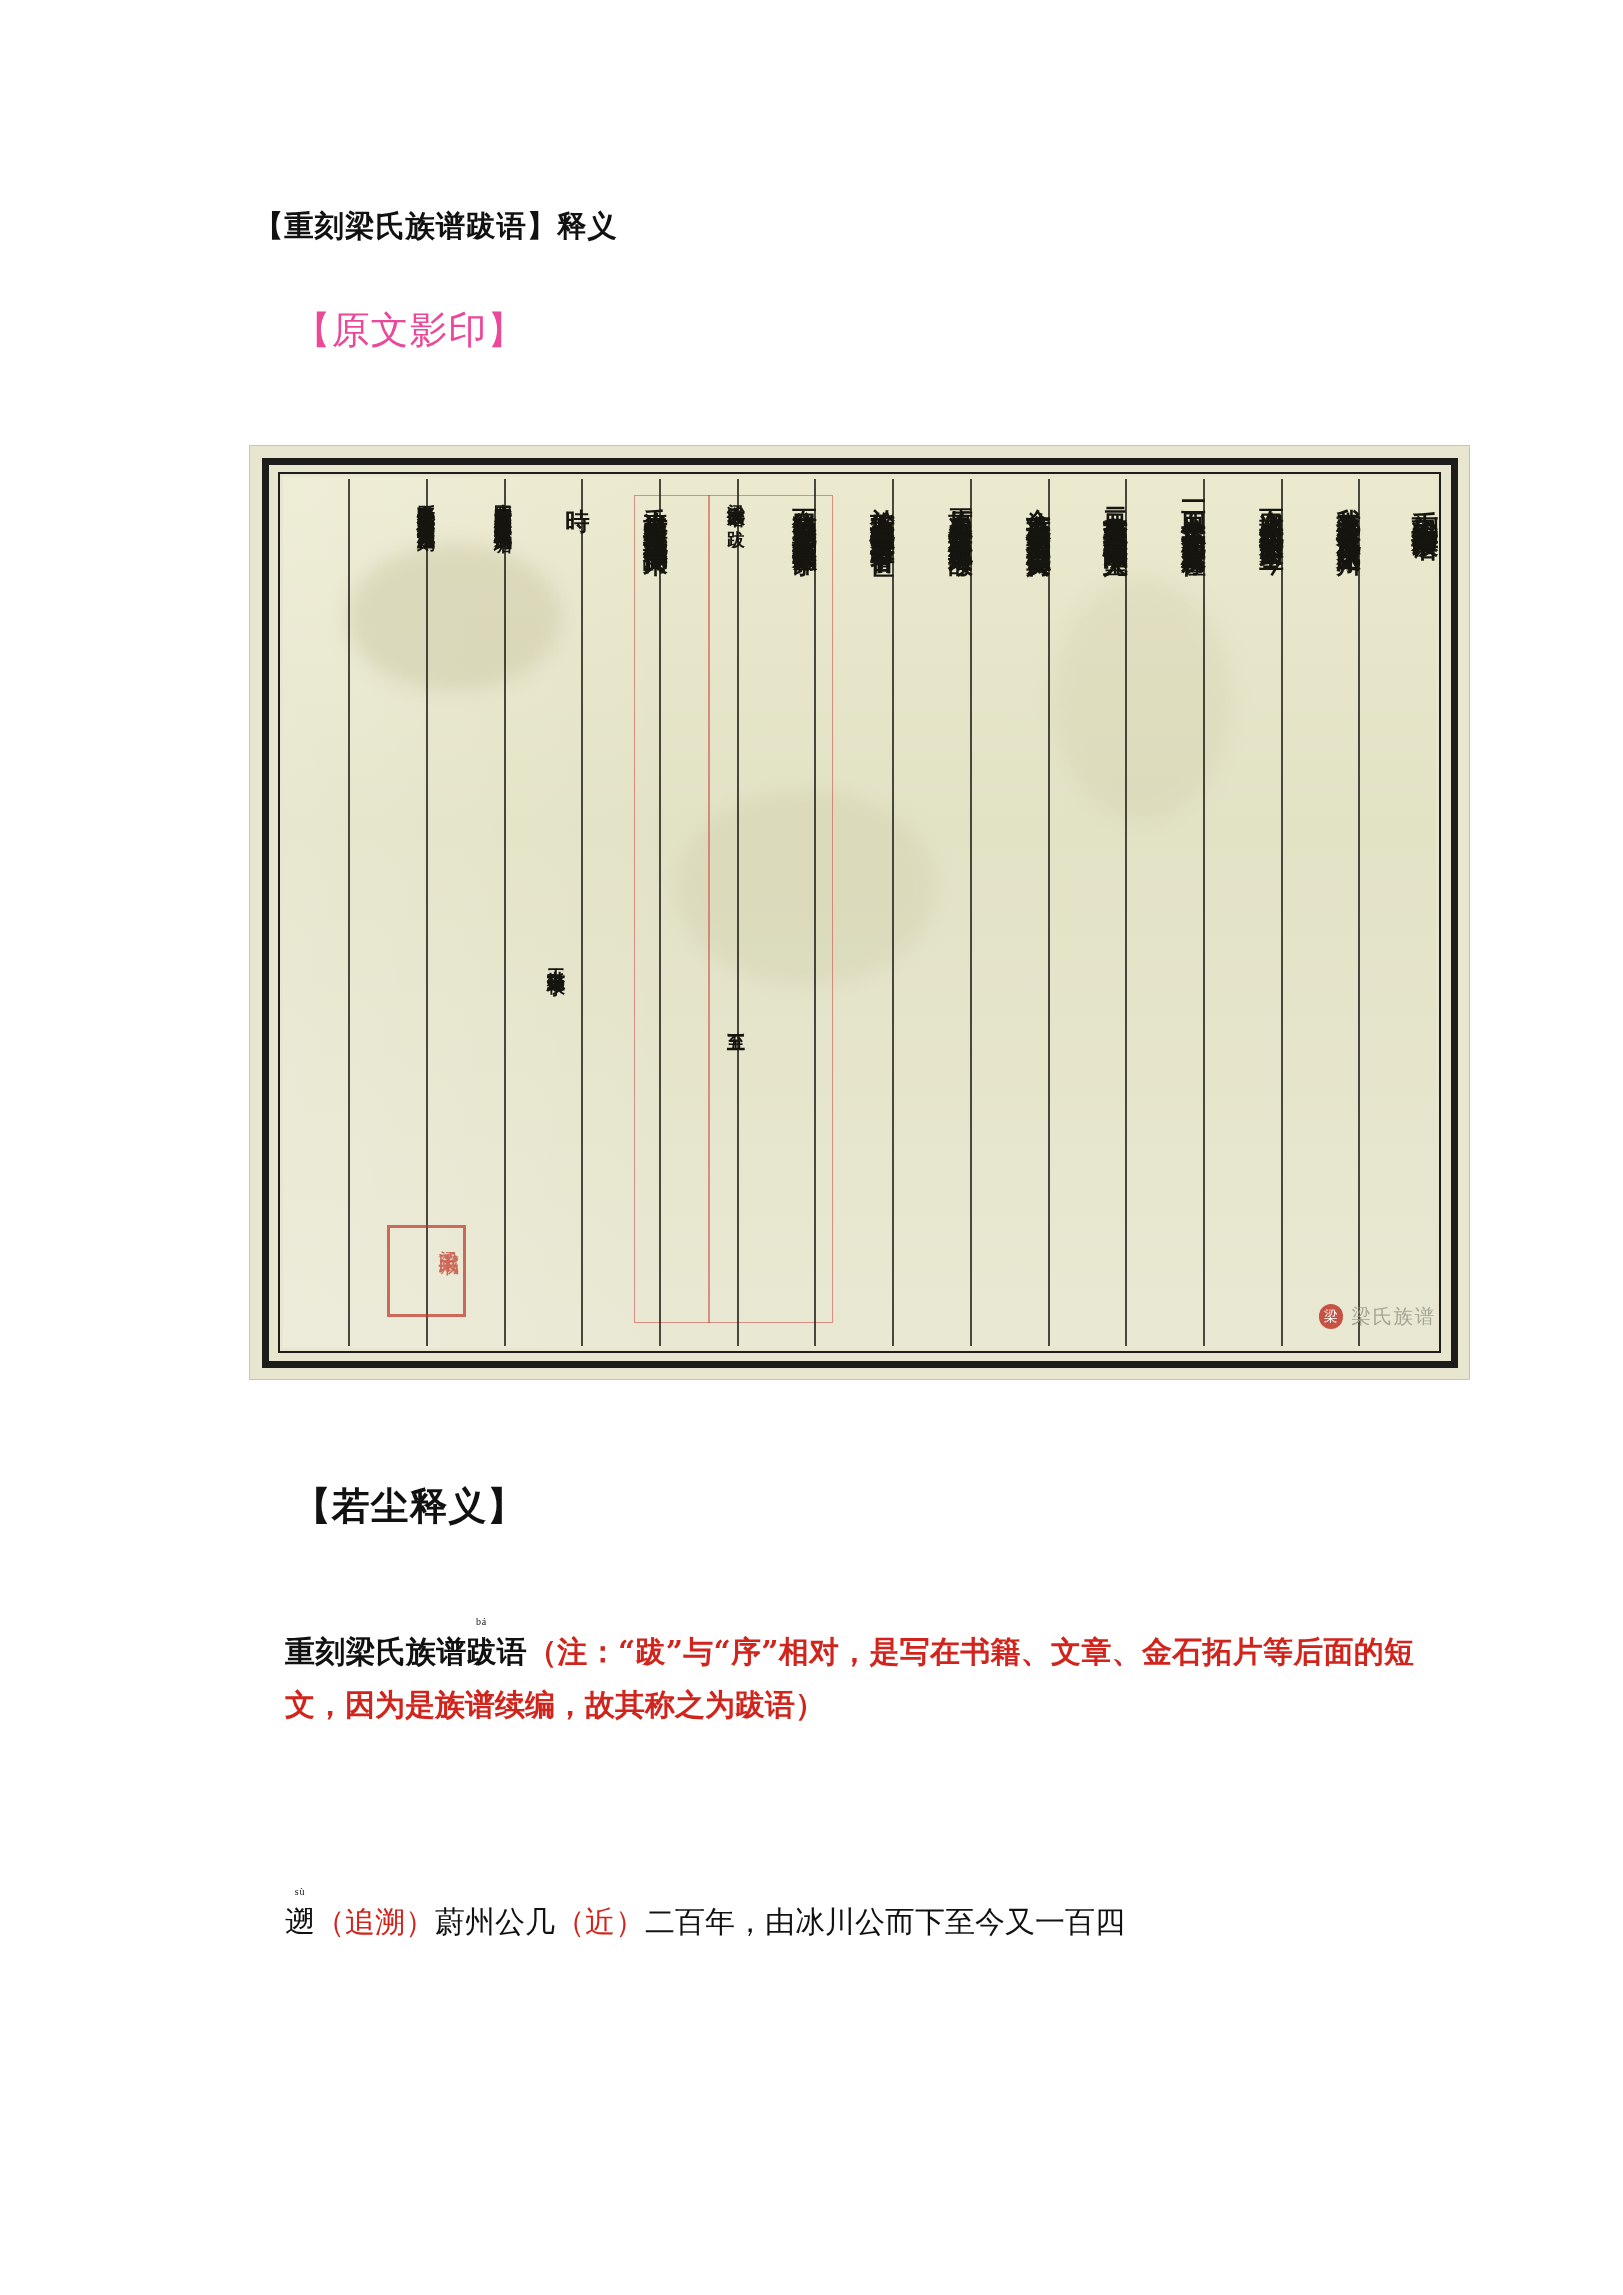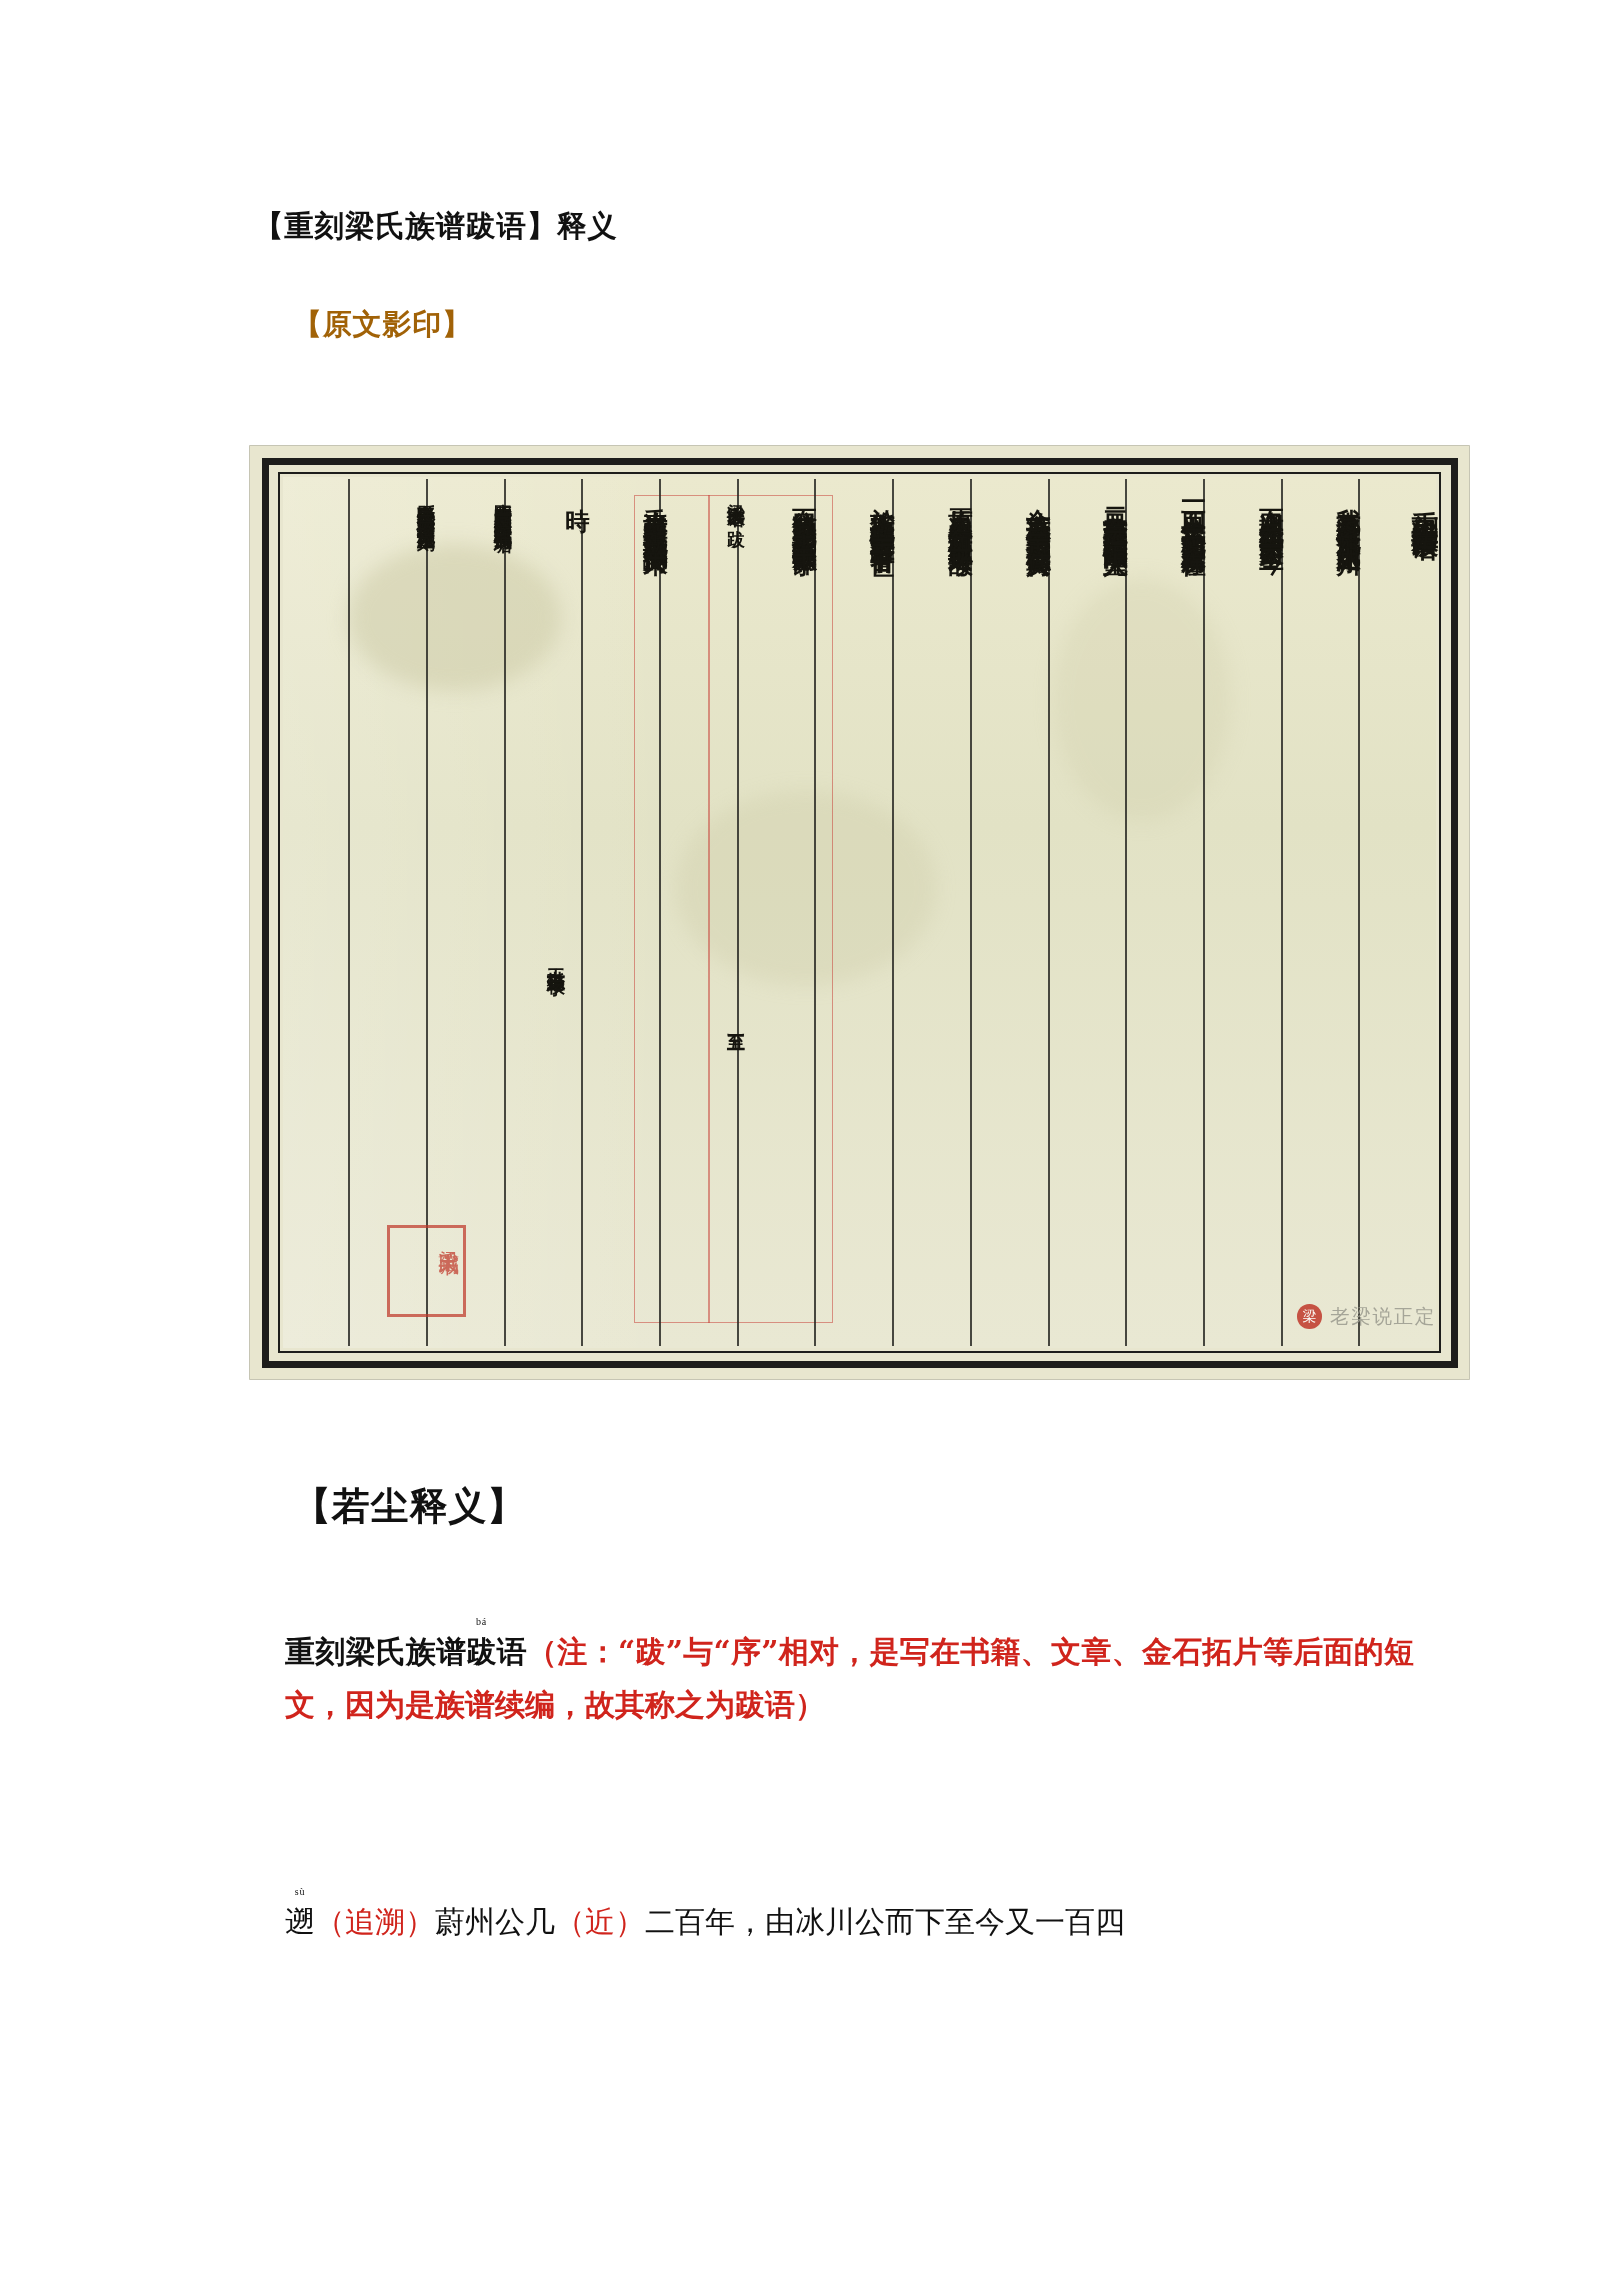--- a/index.html
+++ b/index.html
@@ -28,23 +28,23 @@
     width: 1162px;
   }
   .heading-main {
     font-size: 29.5px;
     font-weight: bold;
     color: #111111;
     letter-spacing: 0.8px;
     line-height: 1.4;
   }
   .heading-sub {
-    font-size: 29px;
-    font-weight: bold;
-    color: #a16207;
+    font-size: 38px;
+    font-weight: normal;
+    color: #ec4899;
     margin-top: 59px;
     margin-left: 39px;
     letter-spacing: 0.8px;
   }
 
   
   .scan-wrap {
     position: absolute;
     left: 250px;
     top: 446px;
@@ -251,21 +251,21 @@
       <div class="colw small" style="left:192px;">康熙庚申閏八月同知加一級营浙江杭州府钱塘</div>
       <div class="colw small" style="left:115px;">縣事陞任福建延平府知府十二世孫允植重刻</div>
       <div class="colw small" style="left:245px;top:507px;">十三世孫綸校字</div>
 
       <div class="colw small" style="left:425px;top:573px;height:74px;">至五</div>
 
       <div class="red-seal">梁氏藏书</div>
 
       <div class="watermark">
         <span class="wm-badge">梁</span>
-        <span class="wm-text">老梁说正定</span>
+        <span class="wm-text">梁氏族谱</span>
       </div>
     </div>
   </div>
 
   <div class="heading-shichen">【若尘释义】</div>
 
   <div class="para p1">
     <span>重刻梁氏族谱</span><span class="ruby"><span class="rt">bá</span><span class="base">跋</span></span><span>语</span><span class="red">（注：“跋”与“序”相对，是写在书籍、文章、金石拓片等后面的短文，因为是族谱续编，故其称之为跋语）</span>
   </div>
 

